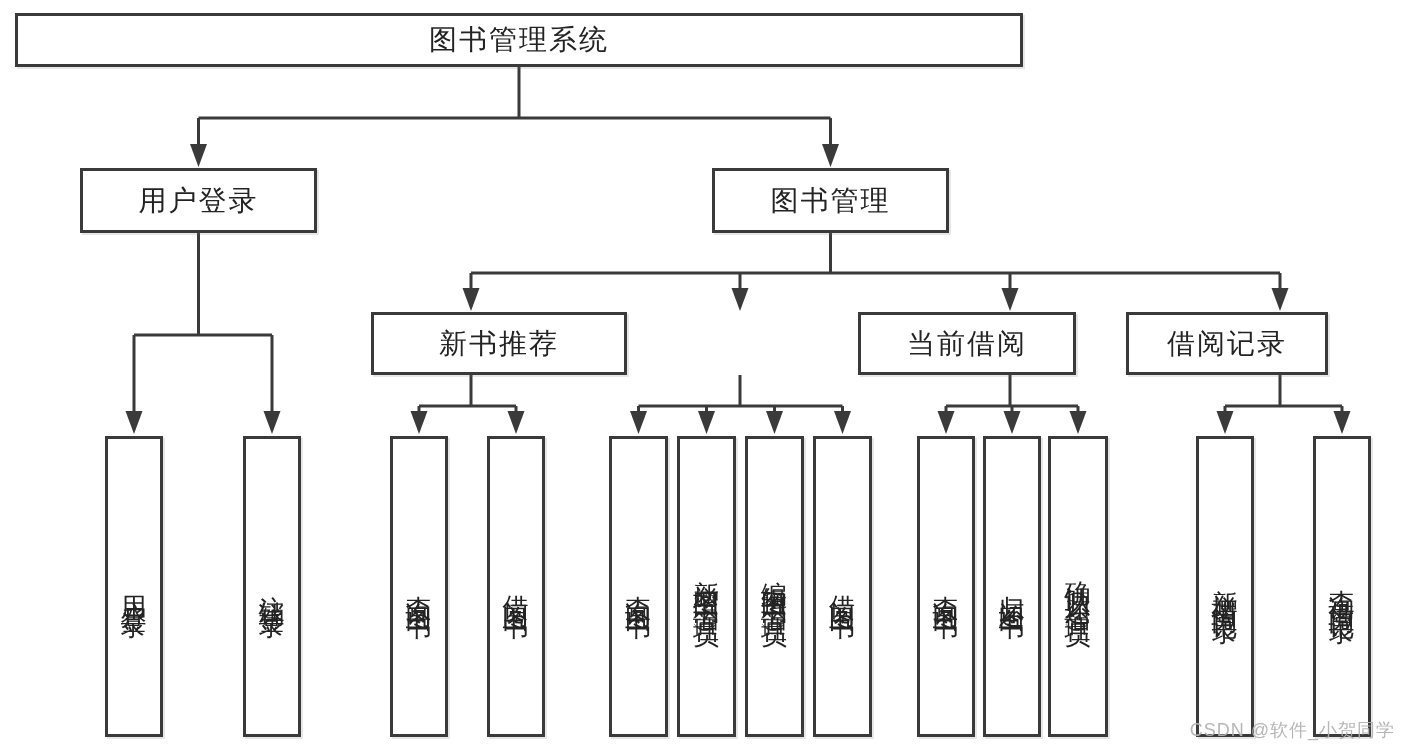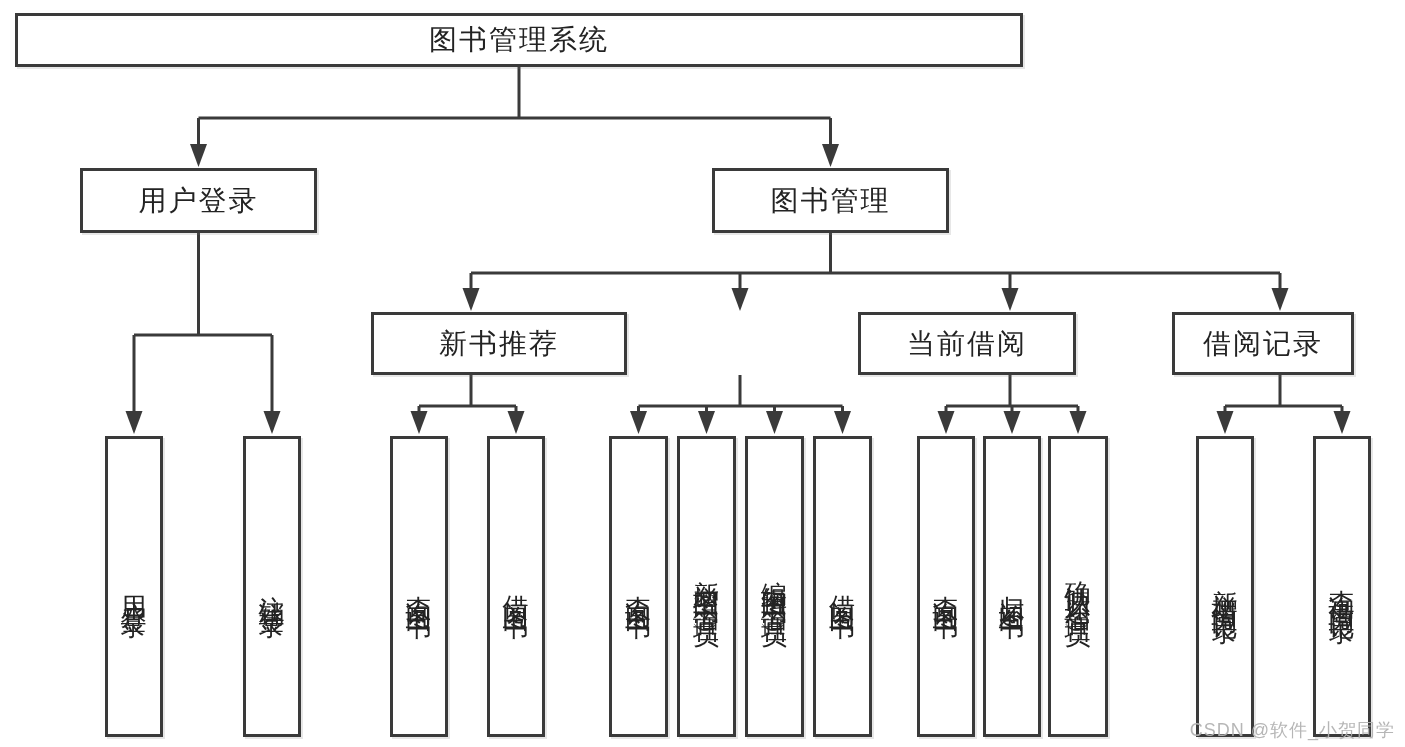--- a/index.html
+++ b/index.html
@@ -99,21 +99,21 @@
     <polygon points="1333.5,411 1350.5,411 1342,434"></polygon>
   </svg>
 
   <div class="node hnode" style="left:15px; top:13px; width:1008px; height:54px;">图书管理系统</div>
 
   <div class="node hnode" style="left:80px; top:168px; width:237px; height:65px;">用户登录</div>
   <div class="node hnode" style="left:712px; top:168px; width:237px; height:65px;">图书管理</div>
 
   <div class="node hnode" style="left:362px; top:312px; width:256px; height:63px;margin-left:9px;">新书推荐</div>
   <div class="node hnode" style="left:858px; top:312px; width:218px; height:63px;">当前借阅</div>
-  <div class="node hnode" style="left:1172px; top:312px; width:182px; height:63px;">借阅记录</div>
+  <div class="node hnode" style="left:1126px; top:312px; width:202px; height:63px;">借阅记录</div>
 
   <div class="node vnode" style="left:105px; top:436px; width:58px; height:301px;">
     <span class="vtext">用户登录</span>
   </div>
   <div class="node vnode" style="left:243px; top:436px; width:58px; height:301px;">
     <span class="vtext">注销登录</span>
   </div>
 
   <div class="node vnode" style="left:390px; top:436px; width:58px; height:301px;">
     <span class="vtext">查询图书</span>

